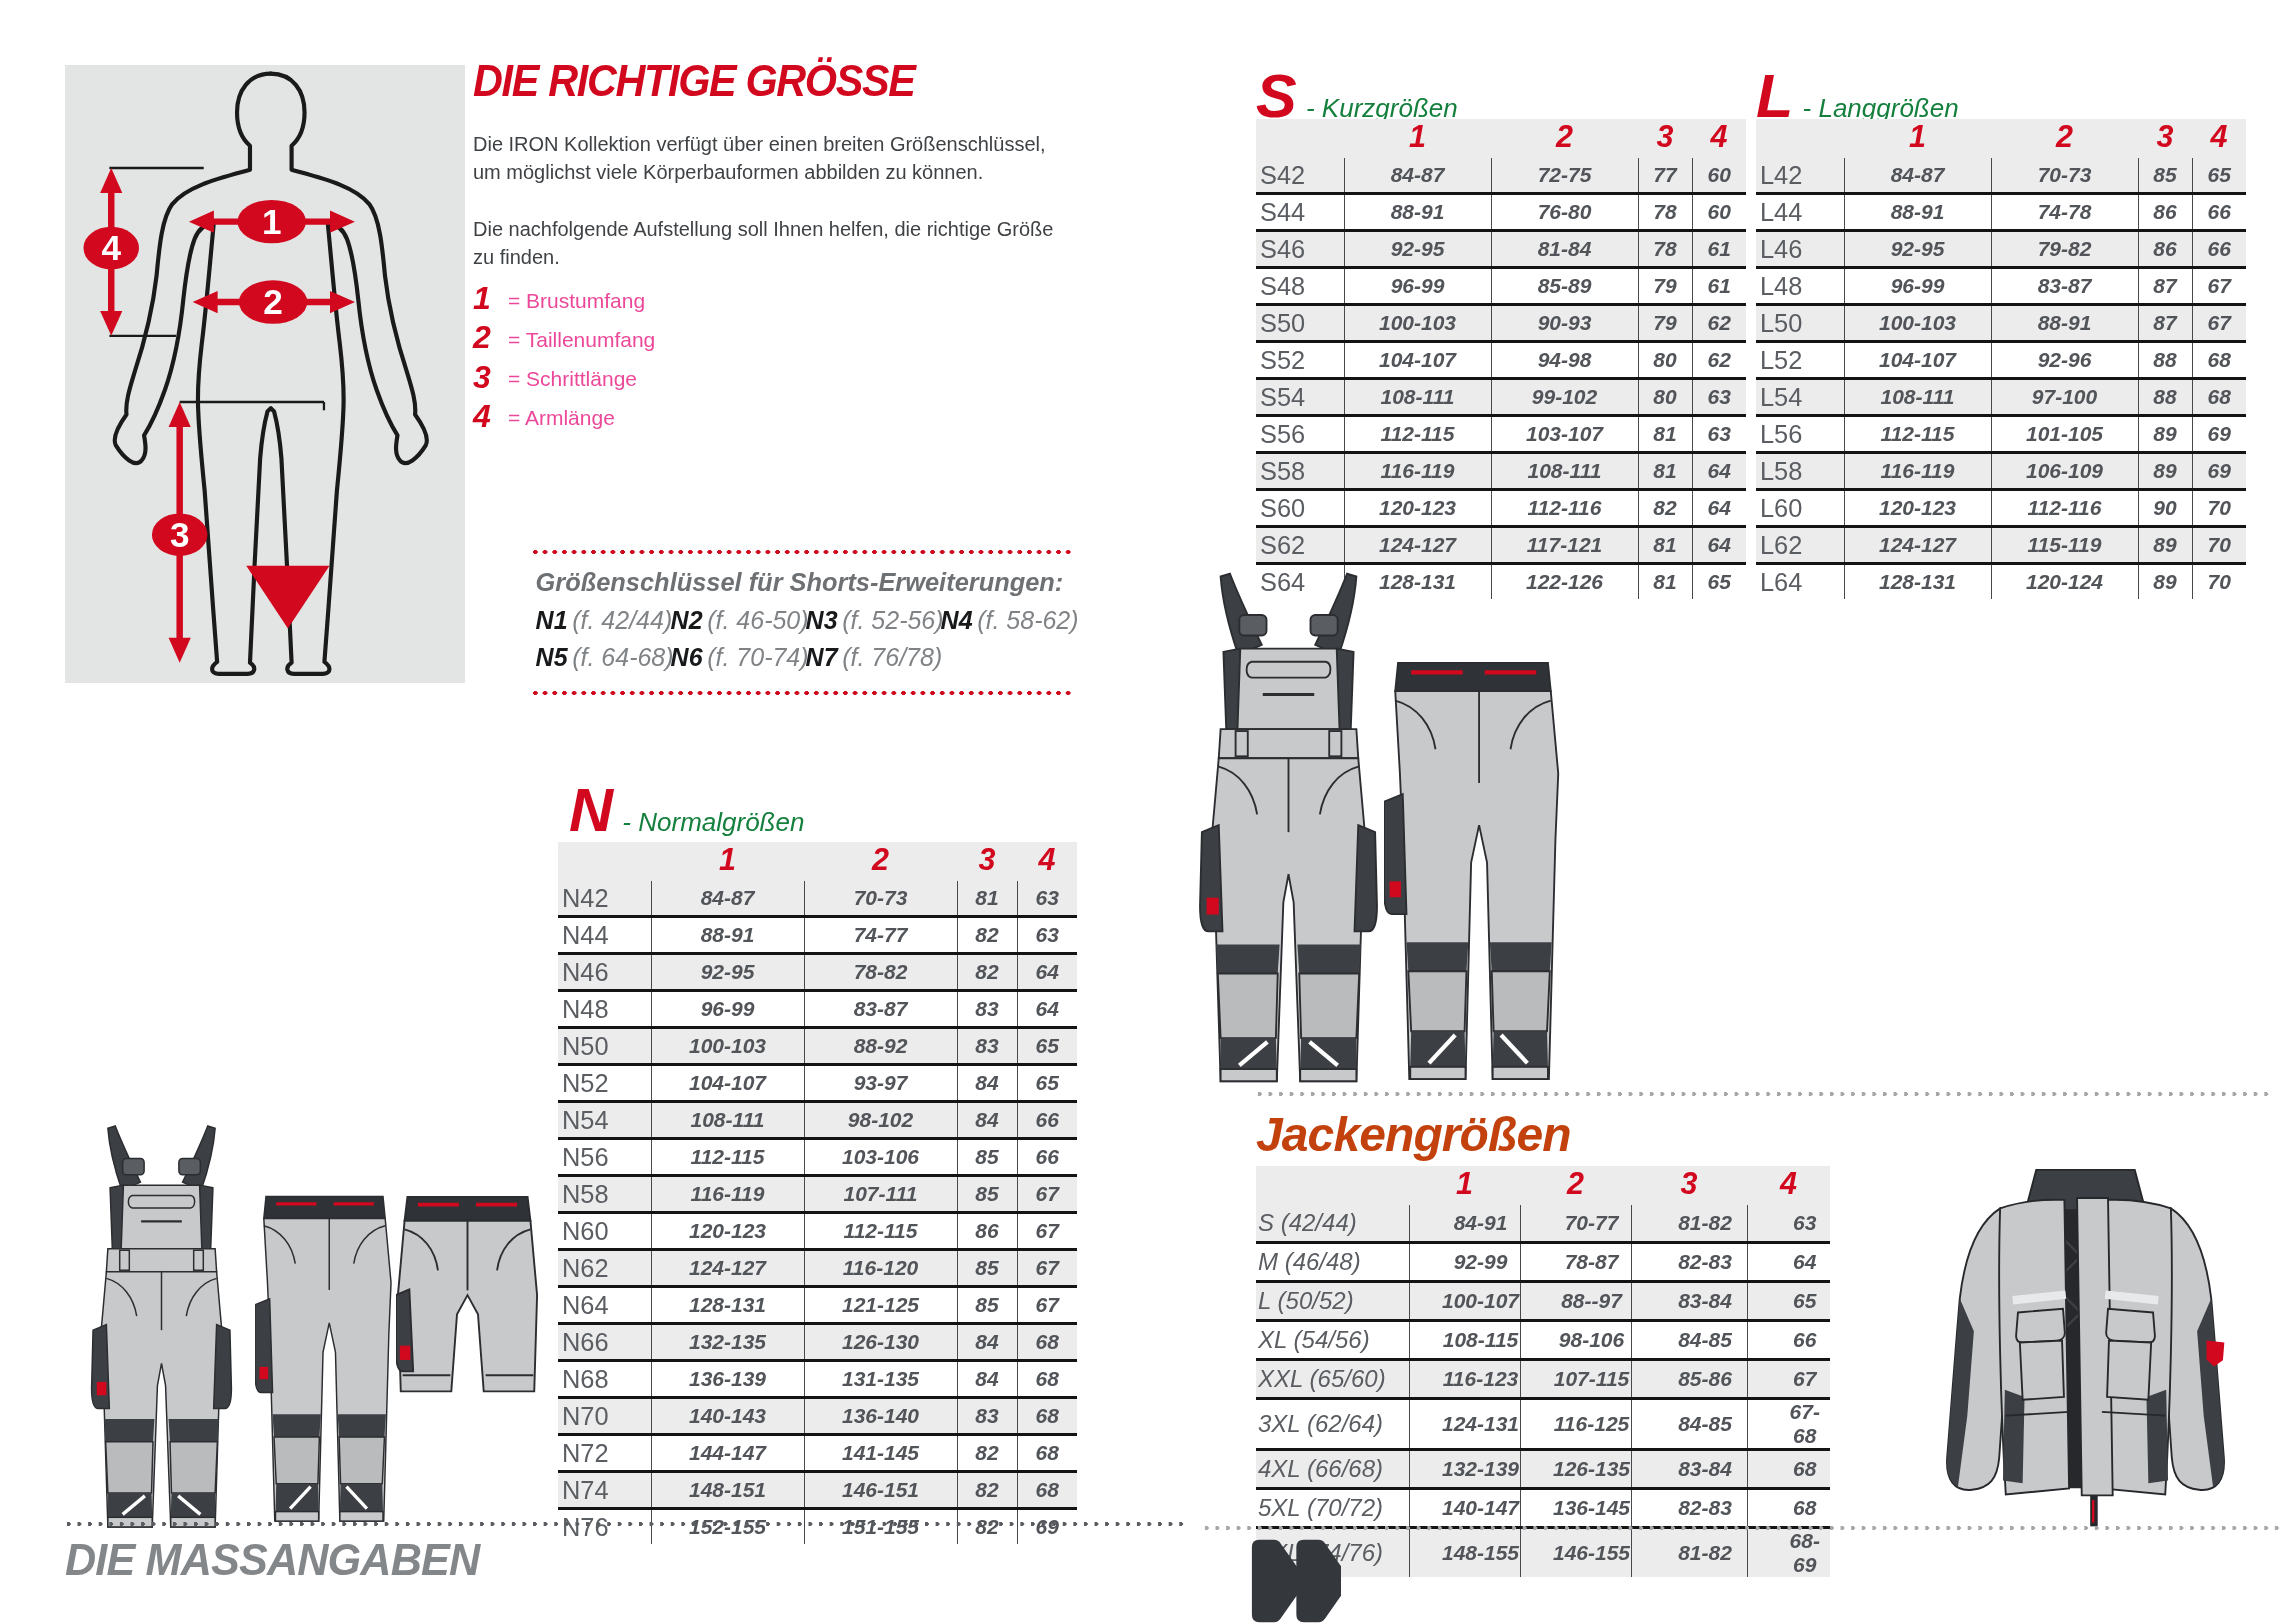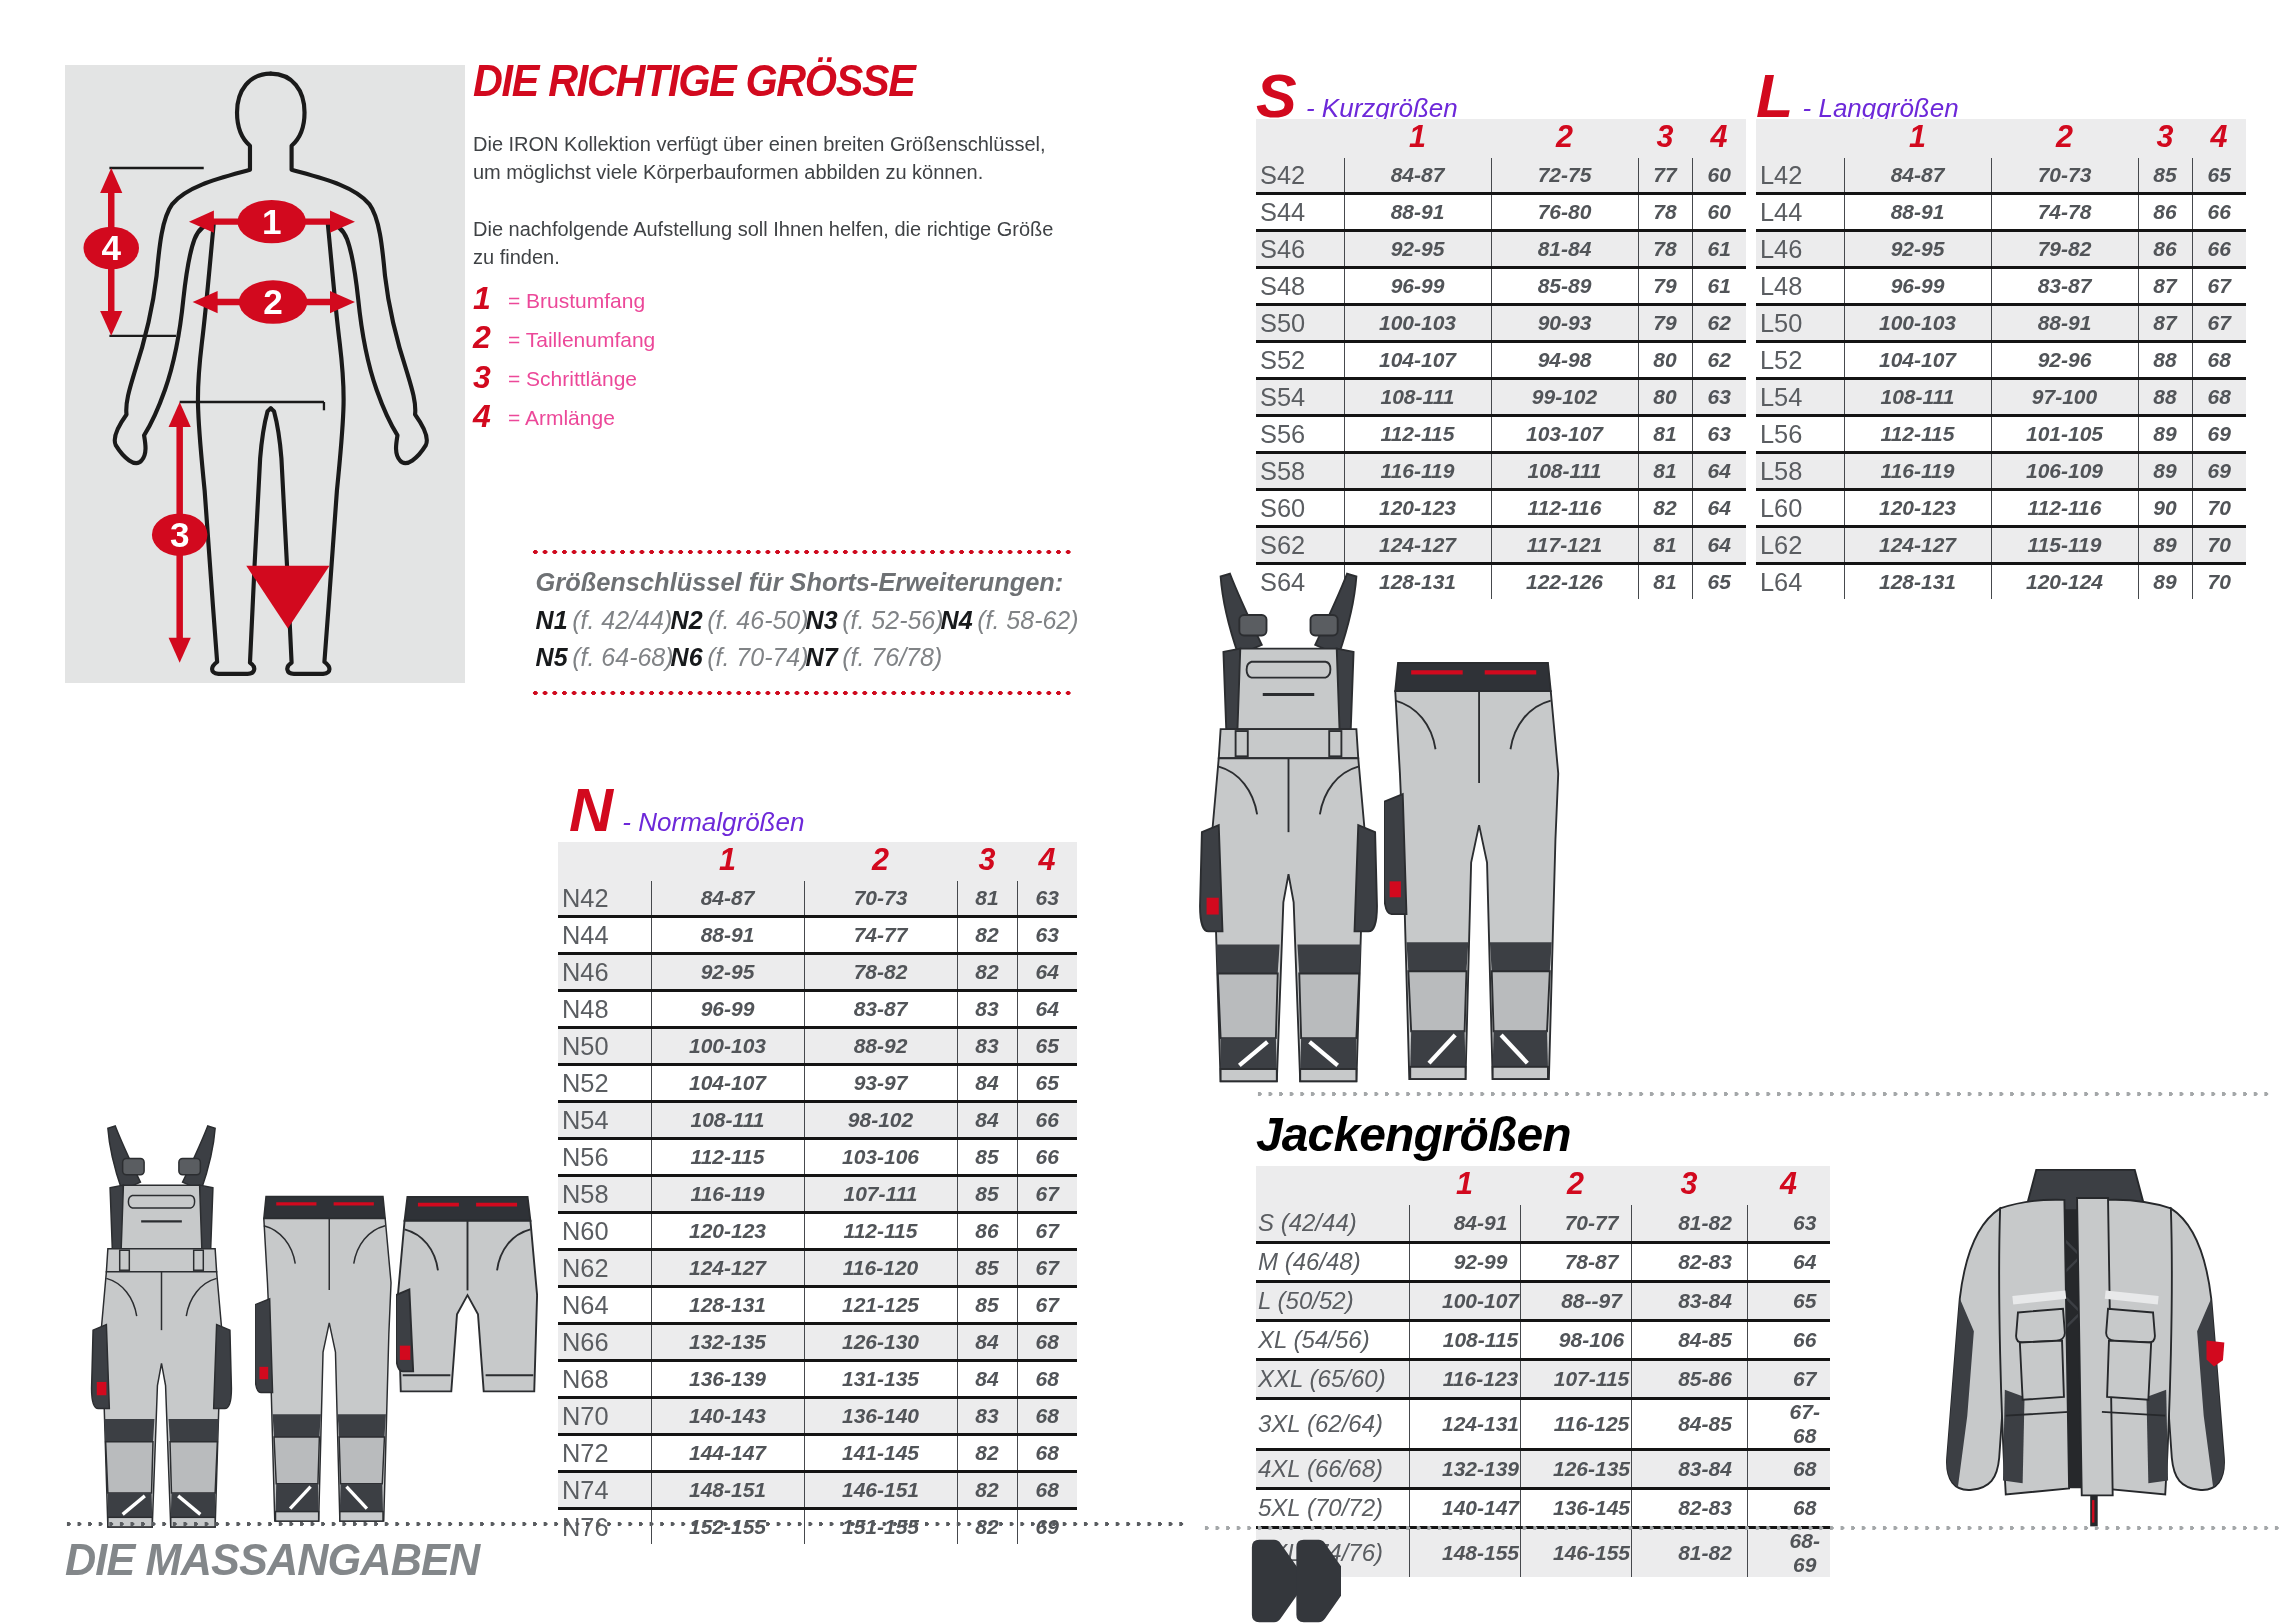--- a/index.html
+++ b/index.html
@@ -35,25 +35,25 @@
   .sk-title{color:#6e7174;font-size:25.4px;font-weight:bold;font-style:italic;margin:3.7px 0 9.3px 0;white-space:nowrap;}
   .sk-row{display:flex;font-size:25px;font-style:italic;margin-bottom:7.4px;}
   .sk-row2{}
   .sk-pair{width:135px;white-space:nowrap;}
   .sk-code{color:#17191b;font-weight:bold;margin-right:4.6px;}
   .sk-range{color:#808386;}
 
   
   .section-title{display:flex;align-items:baseline;white-space:nowrap;}
   .big-letter{color:#d2091e;font-size:61px;font-weight:bold;font-style:italic;line-height:.9;}
-  .section-sub{color:#6d28d9;font-size:26px;font-style:italic;margin-left:9.3px;font-weight:normal;}
+  .section-sub{color:#15803d;font-size:26px;font-style:italic;margin-left:9.3px;font-weight:normal;}
   #s-title{left:1256px;top:69px;}
   #l-title{left:1756px;top:69px;}
   #n-title{left:569px;top:783px;}
-  #jacken-title{left:1256px;top:1107px;color:#000000;font-size:48px;font-weight:bold;font-style:italic;letter-spacing:-0.9px;}
+  #jacken-title{left:1256px;top:1107px;color:#c2410c;font-size:48px;font-weight:bold;font-style:italic;letter-spacing:-0.9px;}
 
   
   .grid{border-collapse:collapse;table-layout:fixed;}
   .grid tr.head td{border:none;background:none;color:#d2091e;font-weight:bold;font-style:italic;
     font-size:30.5px;text-align:center;height:39px;vertical-align:top;padding:0;}
   .grid tbody td{padding:0;}
   .grid tbody tr:nth-child(odd) td{background:#ececed;}
   .grid tbody tr + tr td{border-top:3.2px solid #141414;}
   .grid tbody td + td{border-left:1.9px solid #46494d;}
   .grid tbody td.lbl{font-size:25.4px;color:#5a5d61;padding-left:4px;text-align:left;}

